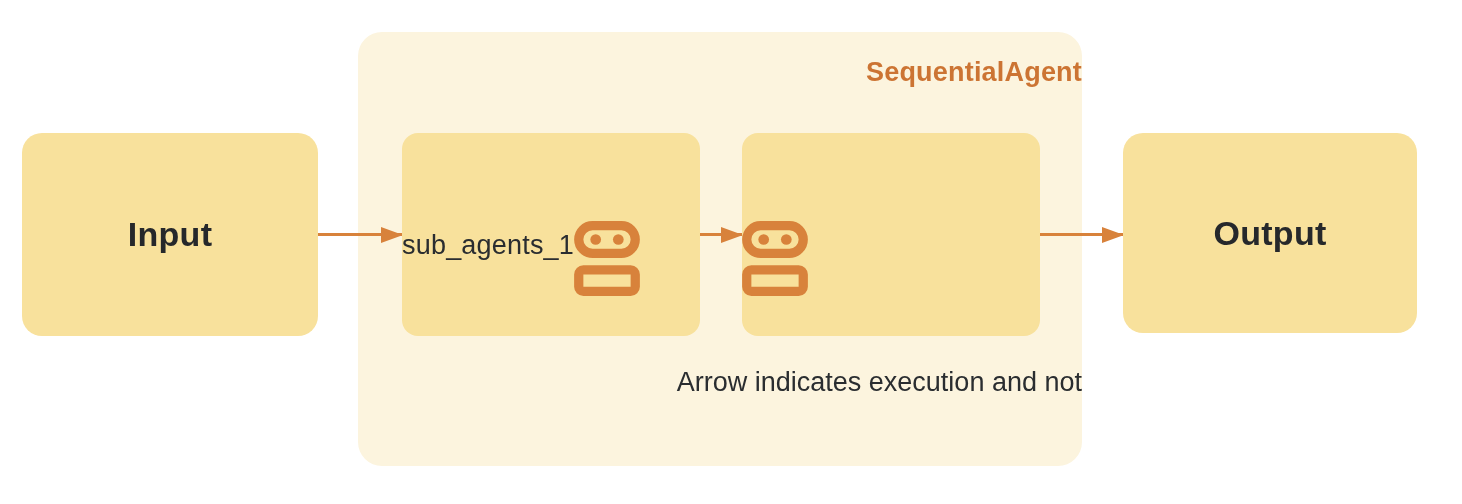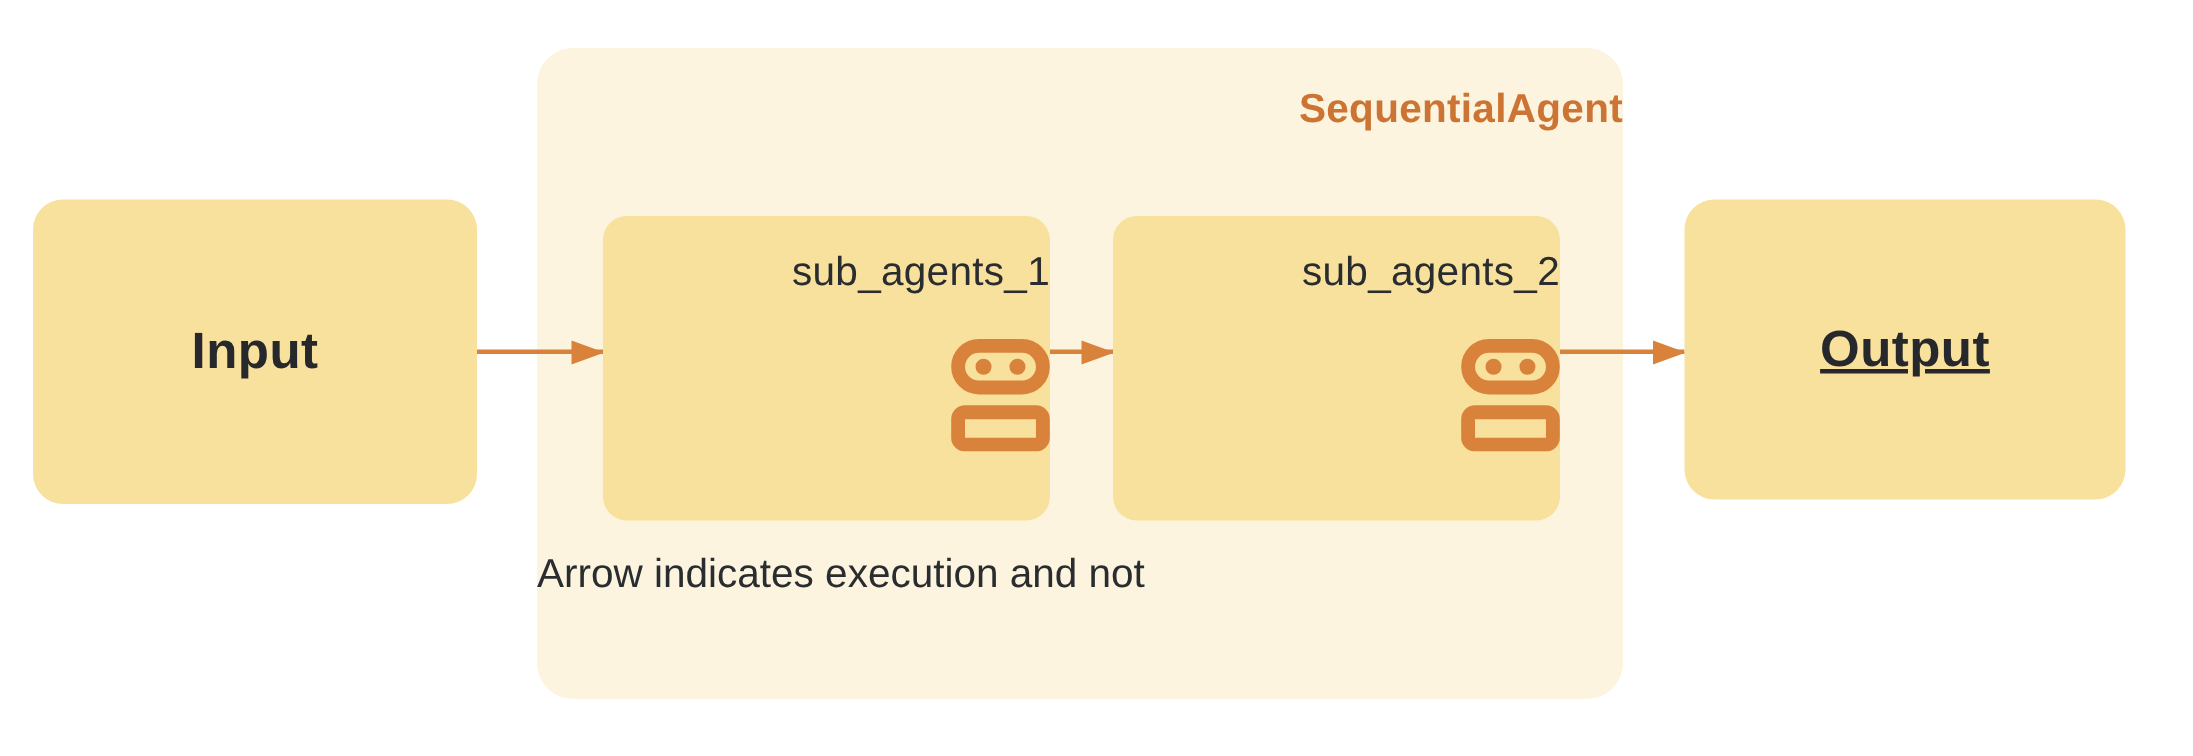--- a/index.html
+++ b/index.html
@@ -46,50 +46,49 @@
   .io-node {
     display: flex;
     align-items: center;
     justify-content: center;
     font-size: 34px;
     font-weight: 700;
     color: #26282B;
     letter-spacing: 0.3px;
   }
   .node-input  { left: 22px;   top: 133px; width: 296px; height: 203px; }
-  .node-output { left: 1123px; top: 133px; width: 294px; height: 200px; text-decoration: underline; }
+  .node-output { left: 1123px; top: 133px; width: 294px; height: 200px; }
   .sub-node {
     border-radius: 16px;
     display: flex;
-    flex-direction: column;
-    align-items: flex-end;
+    flex-direction: row;
+    align-items: center;
     padding-top: 20px;
     box-sizing: border-box;
-    margin-top: 11px;
   }
   .sub-node-1 { left: 402px; top: 133px; width: 298px; height: 203px; }
   .sub-node-2 { left: 742px; top: 133px; width: 298px; height: 203px; }
   .sub-label {
     font-size: 27px;
     line-height: 34px;
     font-weight: 400;
     color: #2A2D30;
     letter-spacing: 0.2px;
   }
   .robot-wrap {
     margin-top: 28px;
     line-height: 0;
   }
   
   .group-note {
     position: absolute;
     left: 358px;
     top: 363px;
     width: 724px;
-    text-align: left;
+    text-align: right;
     font-size: 27px;
     line-height: 39px;
     font-weight: 400;
     color: #2A2D30;
   }
   
   .arrow {
     position: absolute;
     height: 3px;
     background: #D8823B;
@@ -136,21 +135,20 @@
         <rect x="4.5" y="47.5" width="55" height="21" rx="4.5" stroke="#D8823B" stroke-width="9"></rect>
       </svg>
     </span>
   </div>
 
   <div class="arrow arrow-2">
     <span class="head"></span>
   </div>
 
   <div class="node sub-node sub-node-2">
-    <div class="sub-label">sub_agents_2</div>
     <span class="robot-wrap">
       <svg width="66" height="75" viewBox="0 0 64 73" fill="none" xmlns="http://www.w3.org/2000/svg">
         <rect x="4.5" y="4.5" width="55" height="27" rx="13.5" stroke="#D8823B" stroke-width="9"></rect>
         <circle cx="21" cy="18" r="5.2" fill="#D8823B"></circle>
         <circle cx="43" cy="18" r="5.2" fill="#D8823B"></circle>
         <rect x="4.5" y="47.5" width="55" height="21" rx="4.5" stroke="#D8823B" stroke-width="9"></rect>
       </svg>
     </span>
   </div>
 

